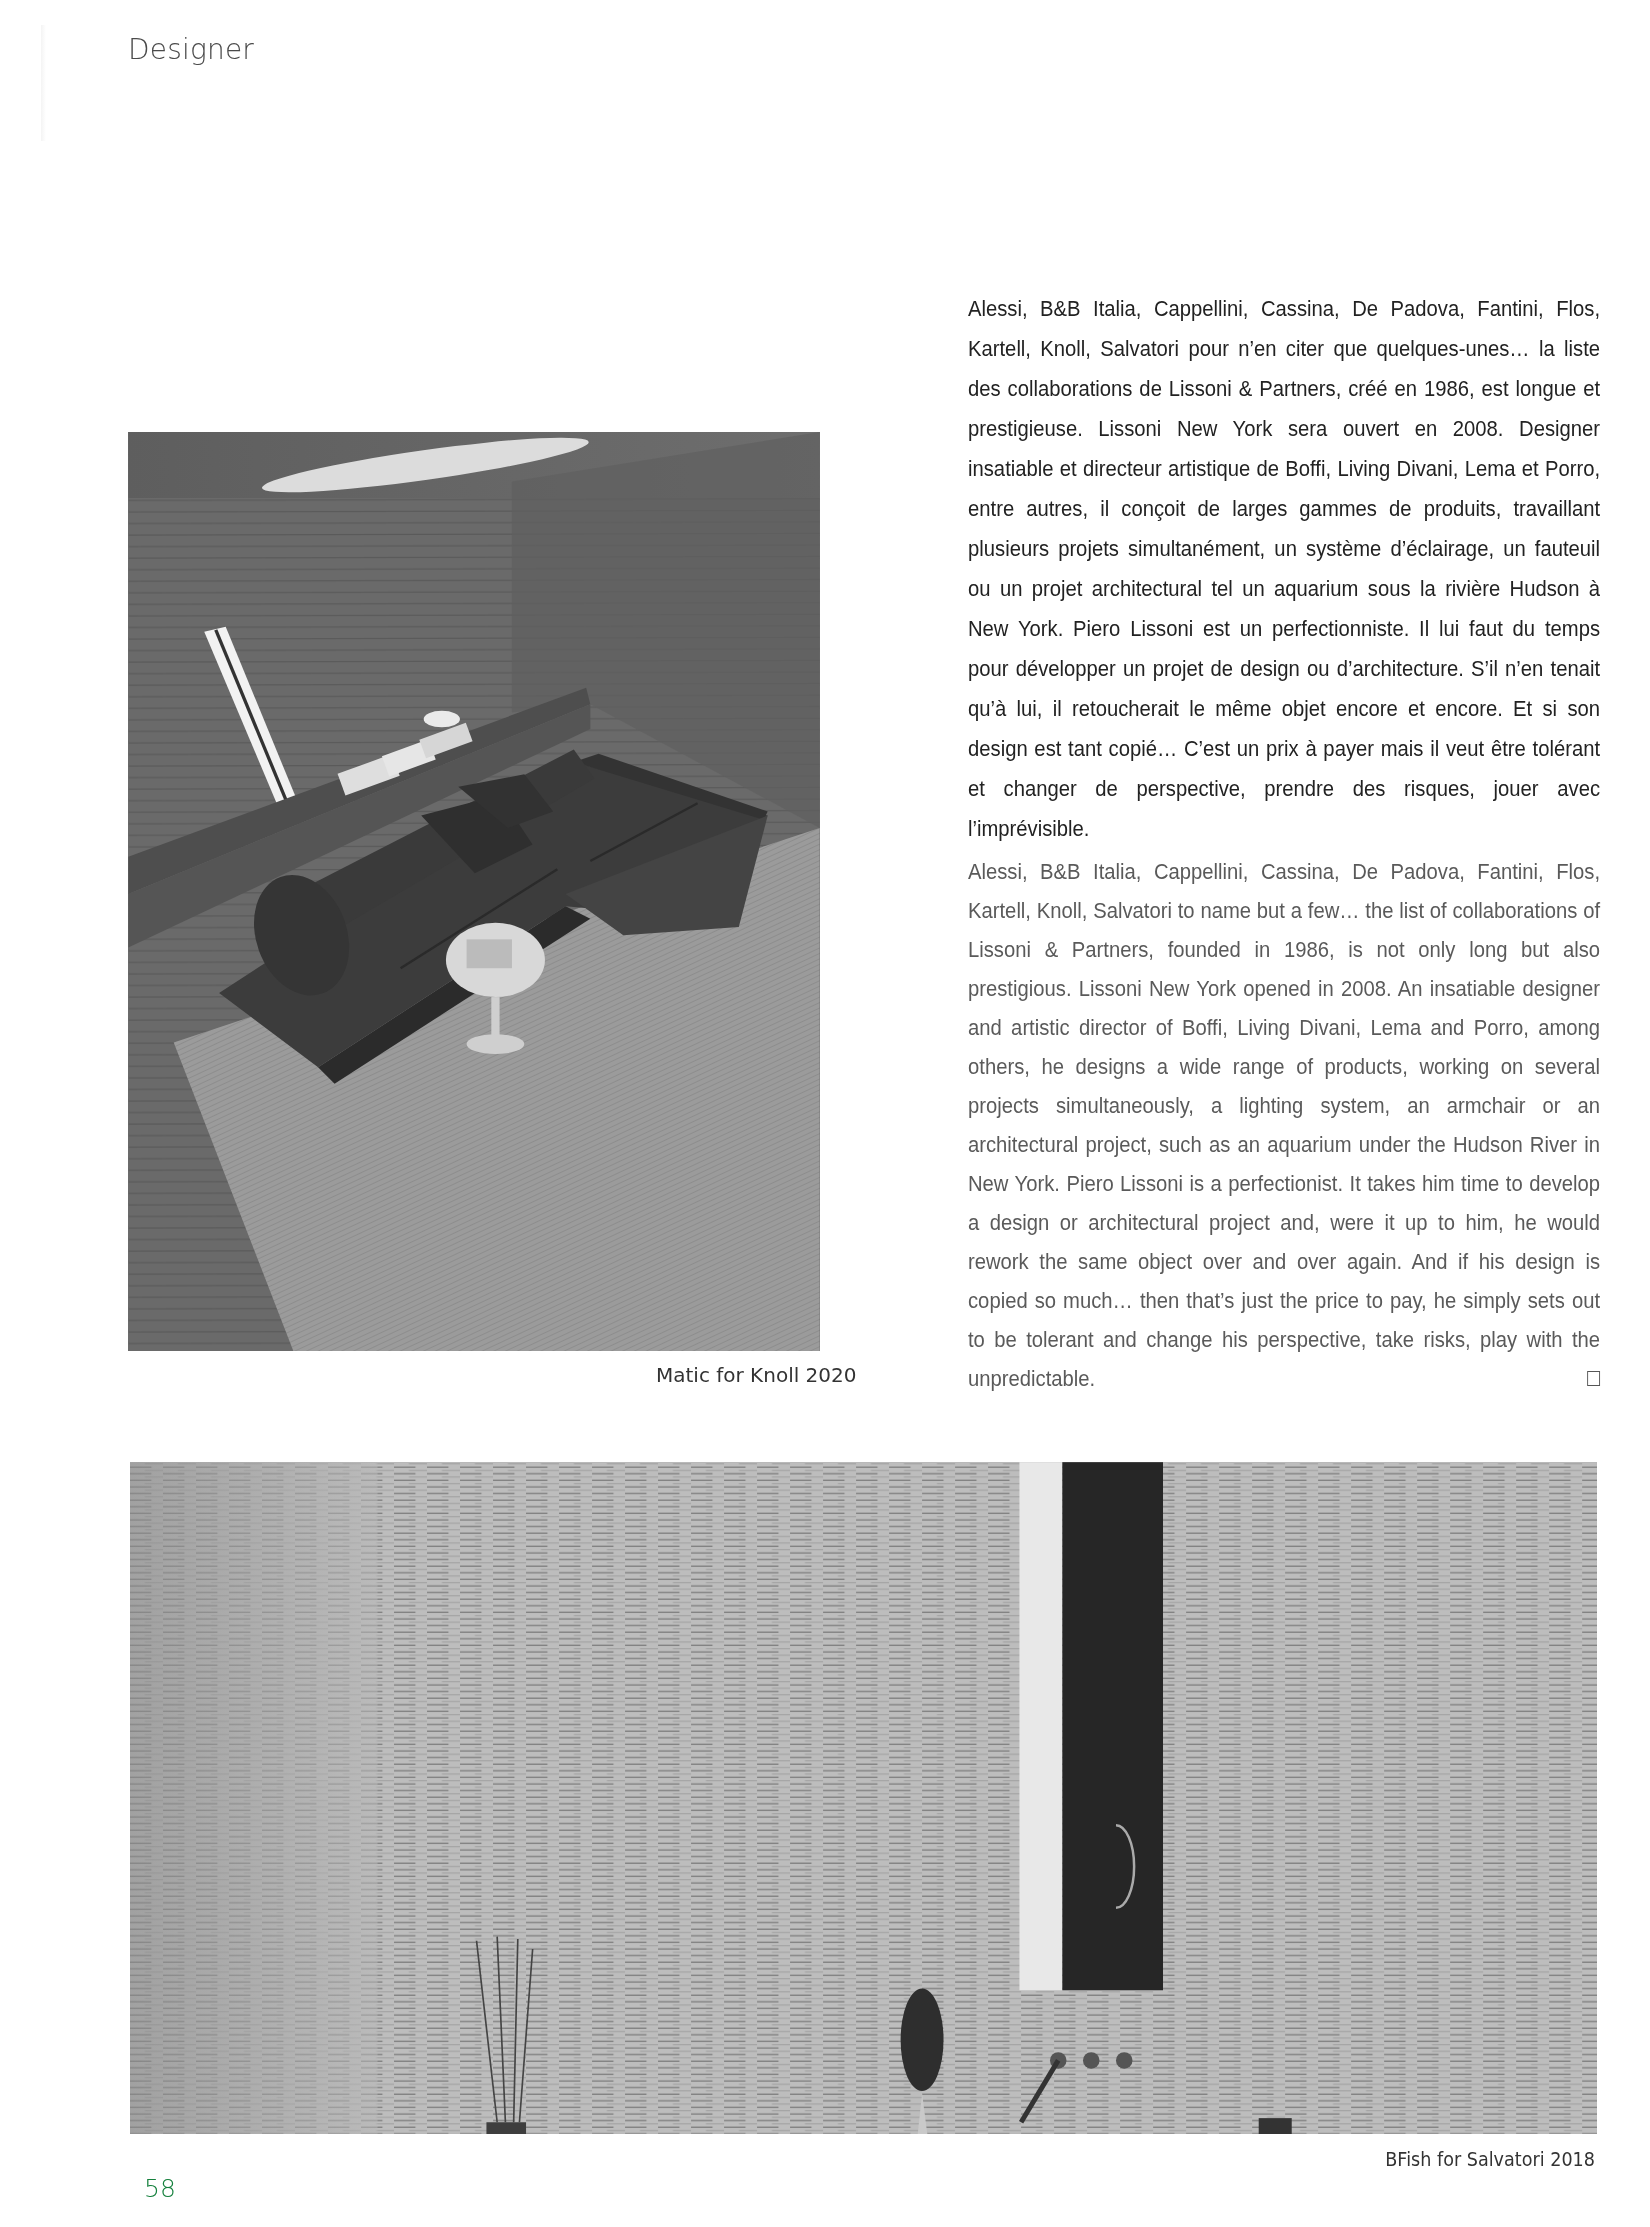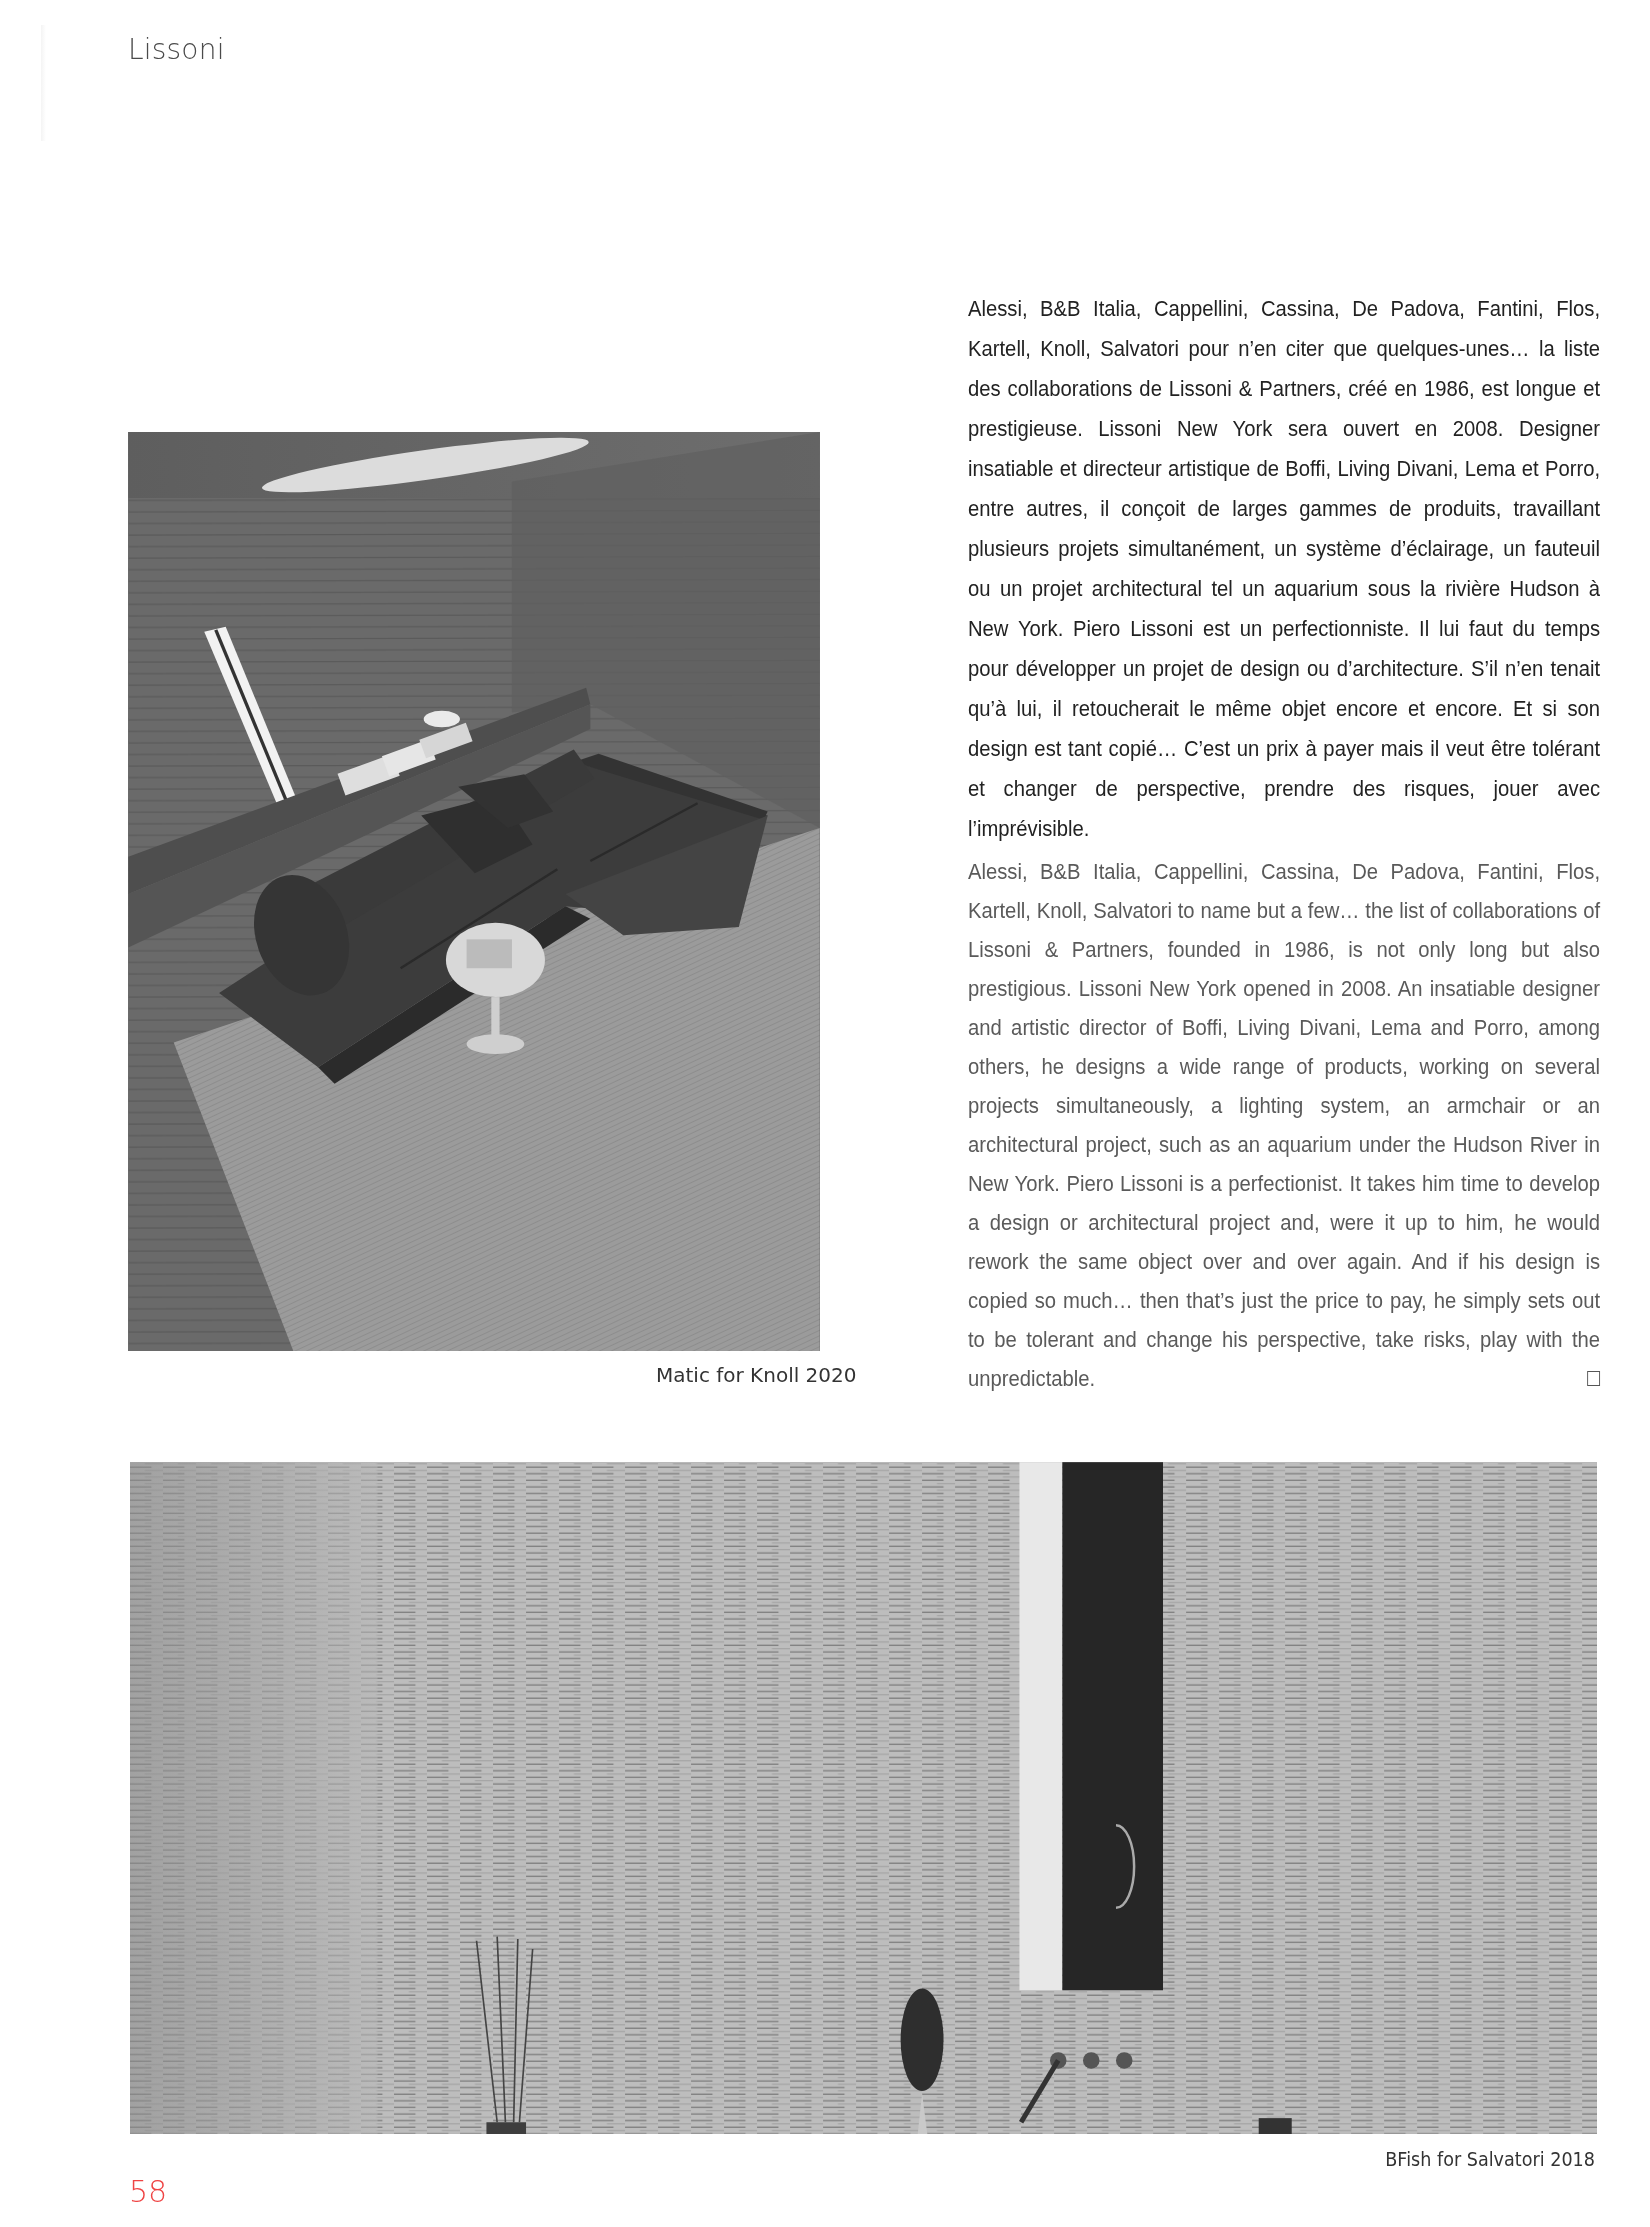--- a/index.html
+++ b/index.html
@@ -15,29 +15,29 @@
   .fr { top: 289px; color: #222; transform: scaleX(0.92); width: 687px; }
   .en { top: 852px; color: #5a5a5a; transform: scaleX(0.92); width: 687px; line-height: 39px; }
   .end-mark { display: inline-block; width: 11.6px; height: 13.2px; border: 1.7px solid #555; margin-left: 33px;
               vertical-align: -0.8px; float: right; margin-top: 11.6px; }
   .photo { overflow: hidden; background: #6d6d6d; }
   .photo1 { left: 128px; top: 432px; width: 692px; height: 919px; }
   .photo2 { left: 130px; top: 1462px; width: 1467px; height: 672px; background: #a8a8a8; }
   .caption { font-size: 20px; color: #333; font-family: "DejaVu Sans", sans-serif; white-space: nowrap; }
   .cap1 { left: 656px; top: 1363px; width: 163px; text-align: center; }
   .cap2 { left: 1353px; top: 2147px; width: 242px; text-align: right; transform: scaleX(0.88); transform-origin: right top; }
-  .page-num { left: 129px; top: 2174px; font-size: 30px; color: #ef4444; font-family: "DejaVu Sans", sans-serif; font-weight: 300; }
+  .page-num { left: 144px; top: 2174px; font-size: 25px; color: #15803d; font-family: "DejaVu Sans", sans-serif; font-weight: 300; }
   svg { display: block; }
 </style>
 </head>
 <body>
 
 <div class="abs edge-shadow"></div>
 
-<div class="abs section-label">Lissoni</div>
+<div class="abs section-label">Designer</div>
 
 <div class="abs photo photo1">
   <svg width="692" height="919" viewBox="0 0 838 1114">
     <defs>
       <pattern id="wood" width="838" height="14" patternUnits="userSpaceOnUse">
         <rect width="838" height="14" fill="#6a6a6a"></rect>
         <line x1="0" y1="13" x2="838" y2="11" stroke="#5a5a5a" stroke-width="1.5"></line>
       </pattern>
       <pattern id="rug" width="6" height="6" patternUnits="userSpaceOnUse" patternTransform="rotate(-25)">
         <rect width="6" height="6" fill="#9b9b9b"></rect>

